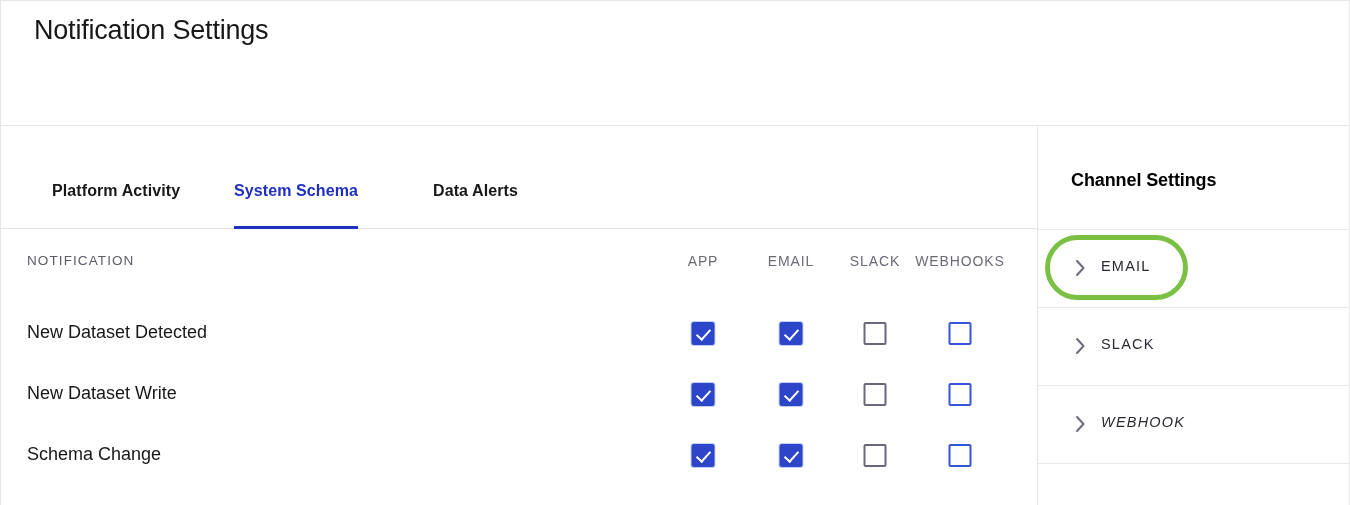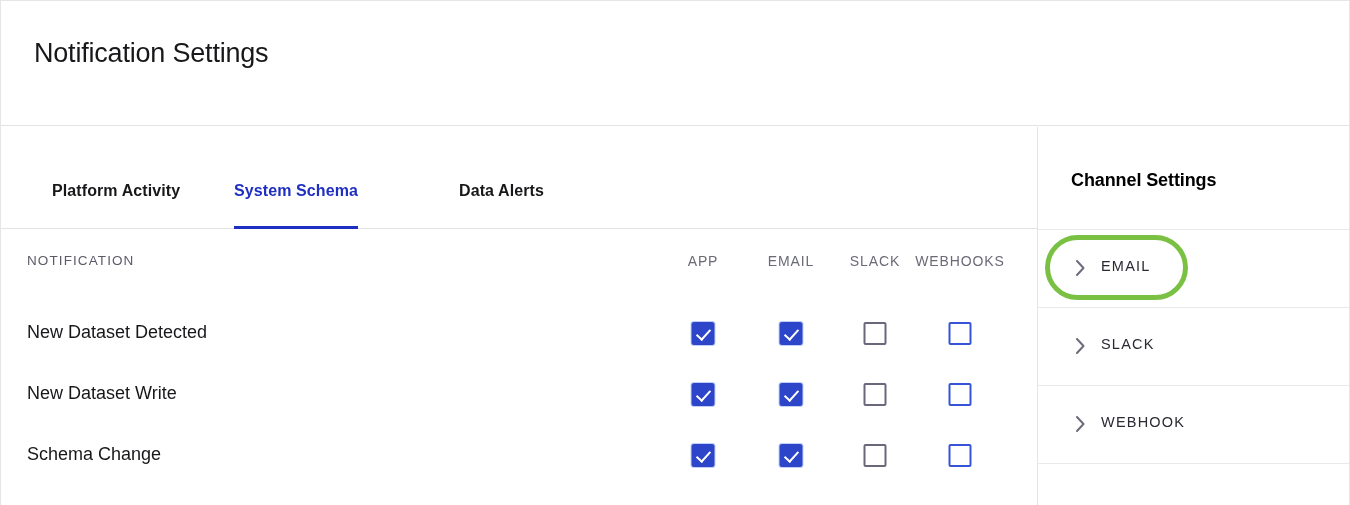--- a/index.html
+++ b/index.html
@@ -28,21 +28,21 @@
     position: absolute;
     left: 0; top: 0;
     width: 1349px;
     height: 125px;
     box-sizing: border-box;
     border-bottom: 1px solid #e4e4e6;
     background: #ffffff;
   }
   .page-title {
     position: absolute;
-    left: 33px; top: 37px;
+    left: 33px; top: 14px;
     font-size: 27px;
     font-weight: 400;
     color: #18181b;
     letter-spacing: -0.2px;
     white-space: nowrap;
   }
   .page-subtitle {
     position: absolute;
     left: 34px; top: 72px;
     font-size: 16.5px;
@@ -96,21 +96,21 @@
     white-space: nowrap;
     cursor: pointer;
     padding-bottom: 19px;
   }
   .tab.active {
     color: #1f2fc2;
     border-bottom: 3px solid #1f2fc2;
   }
   .tab-0 { left: 51px; }
   .tab-1 { left: 233px; }
-  .tab-2 { left: 432px; margin-left: 26px; }
+  .tab-2 { left: 432px; }
 
   
   .table-head {
     position: absolute;
     left: 0; top: 102px;
     width: 1037px;
     height: 63px;
   }
   .th-notification {
     position: absolute;
@@ -343,21 +343,21 @@
         <span class="channel-chevron">
           <svg width="13" height="22" viewBox="0 0 13 22" fill="none" aria-hidden="true">
             <path d="M3 4 L9.5 11 L3 18" stroke="currentColor" stroke-width="2" stroke-linecap="round" stroke-linejoin="round"></path>
           </svg>
         </span>
         <span class="channel-label">SLACK</span>
       </div>
 
       <div class="panel-sep" style="top:258px;"></div>
 
-      <div class="channel-row" style="top:259px;">
+      <div class="channel-row" style="top:259px;font-style:italic;">
         <span class="channel-chevron">
           <svg width="13" height="22" viewBox="0 0 13 22" fill="none" aria-hidden="true">
             <path d="M3 4 L9.5 11 L3 18" stroke="currentColor" stroke-width="2" stroke-linecap="round" stroke-linejoin="round"></path>
           </svg>
         </span>
         <span class="channel-label">WEBHOOK</span>
       </div>
 
       <div class="panel-sep" style="top:336px;"></div>
 

